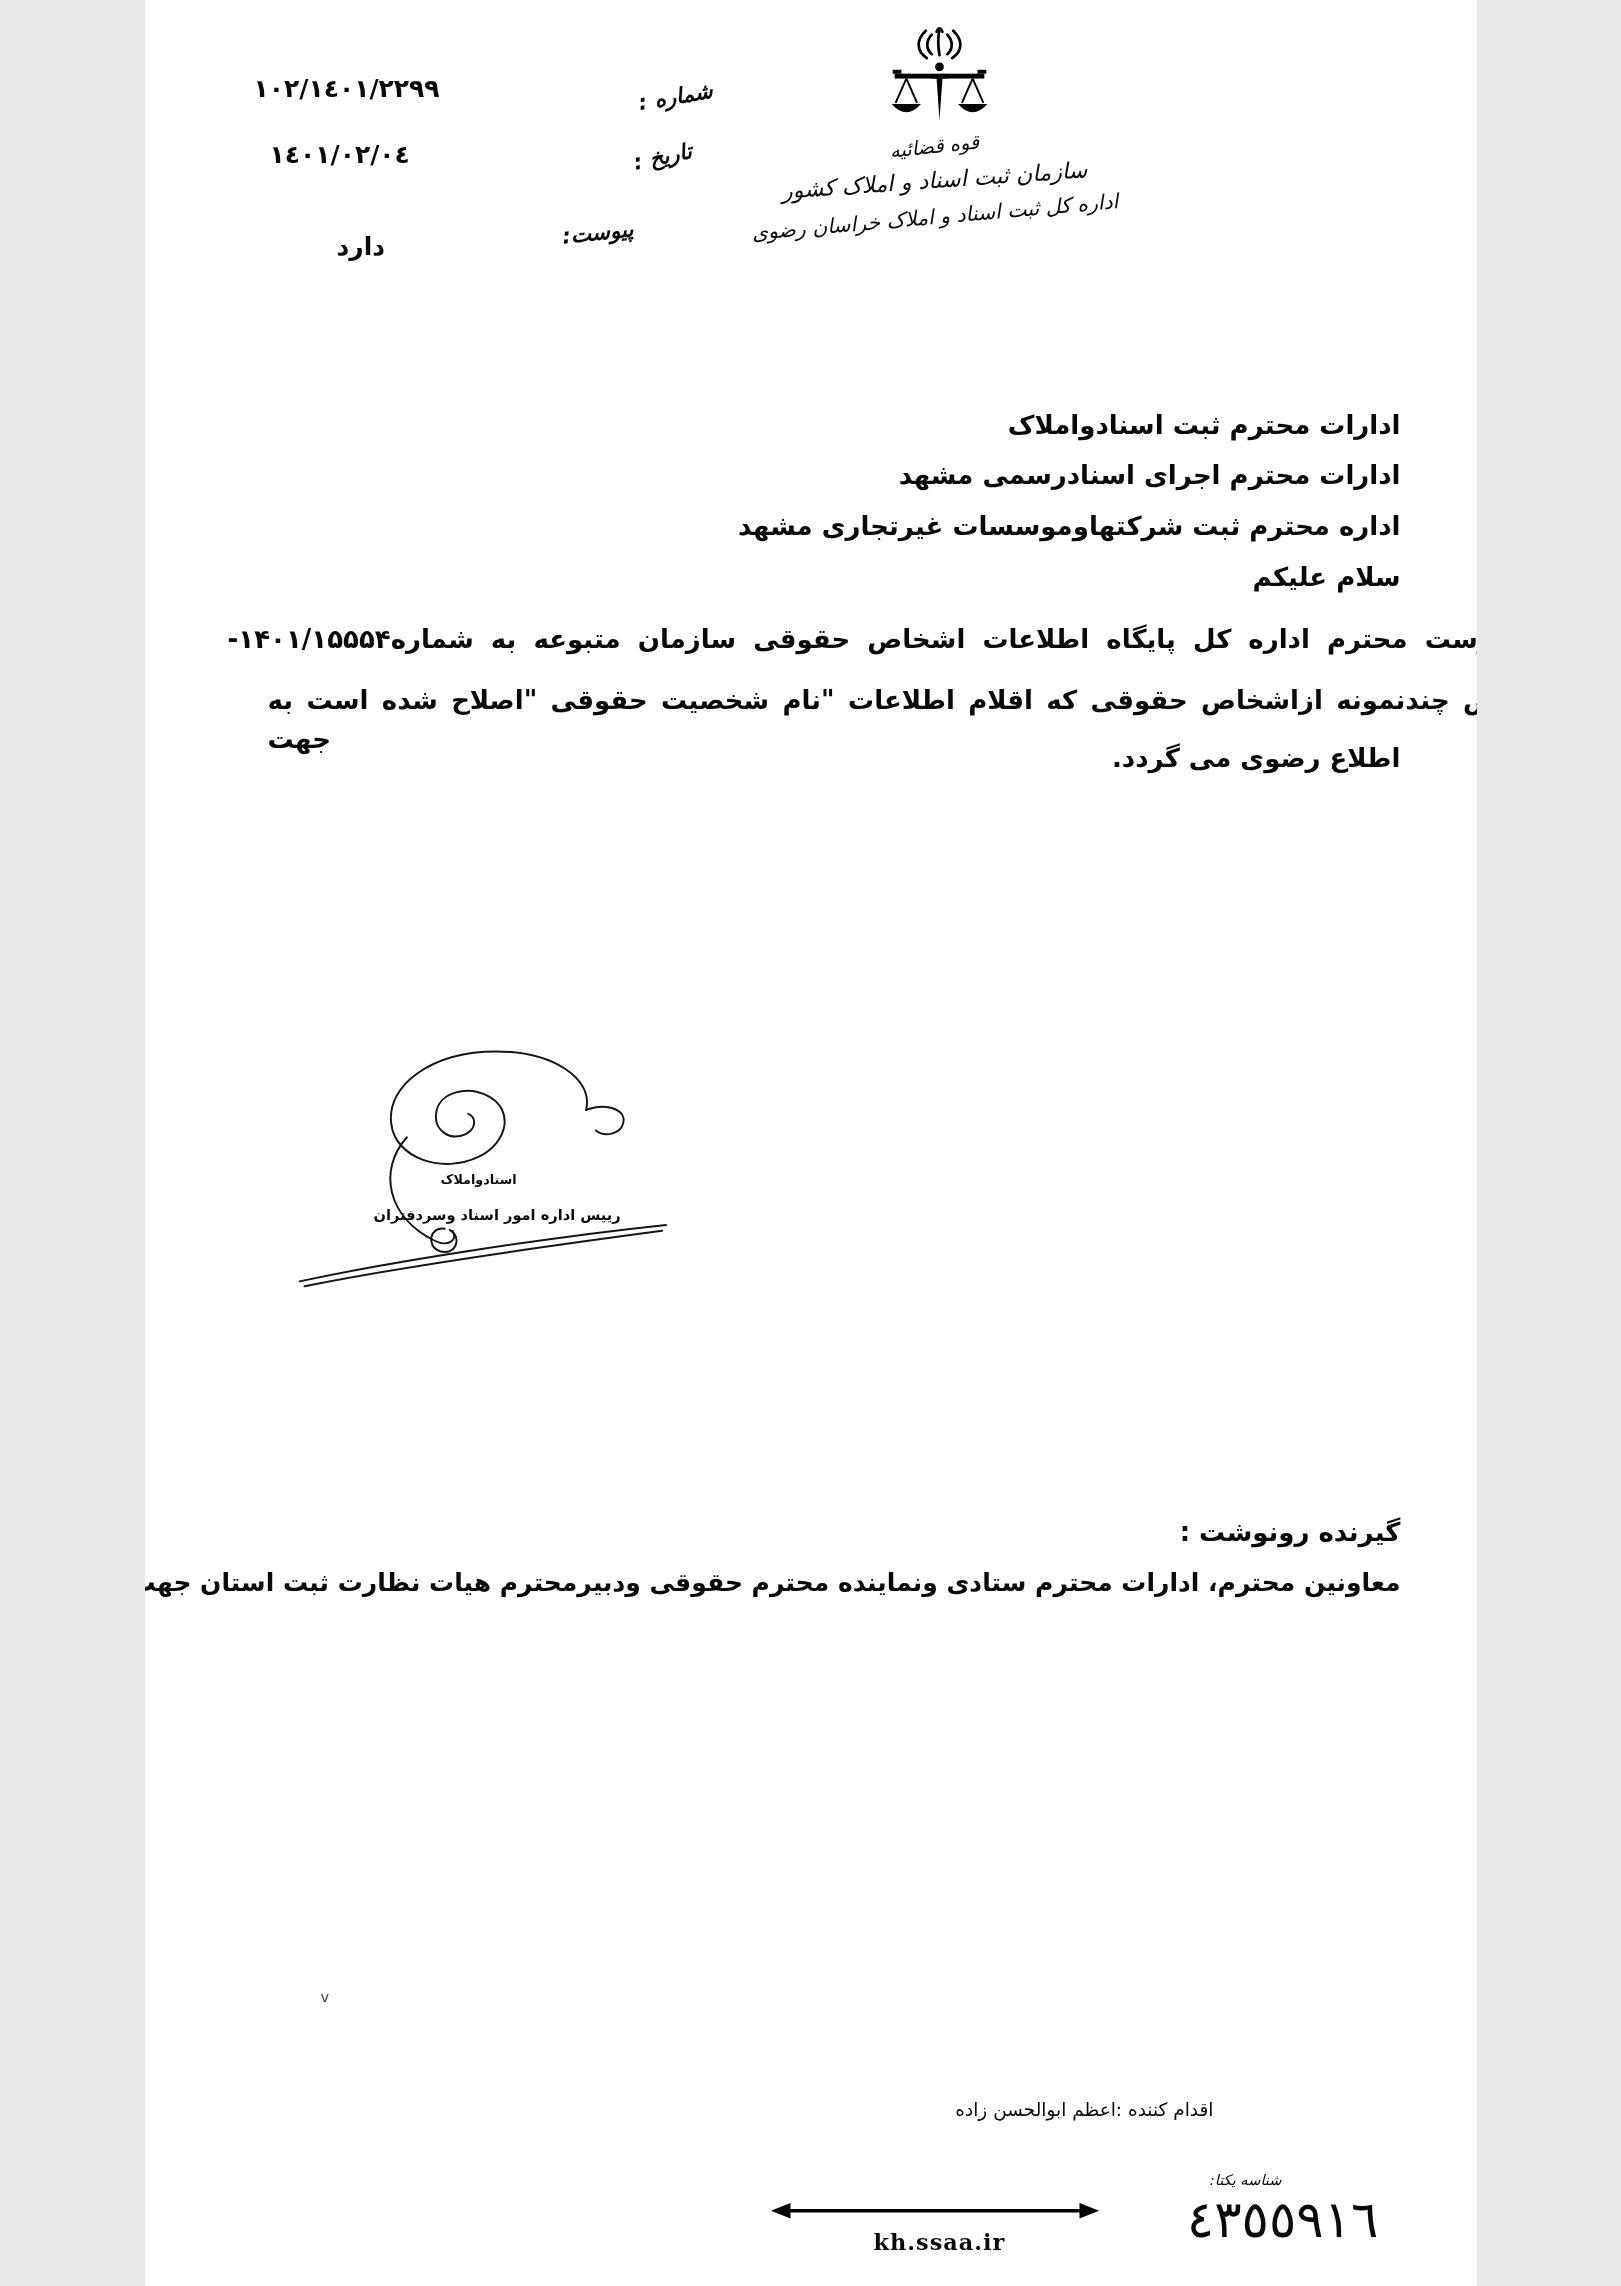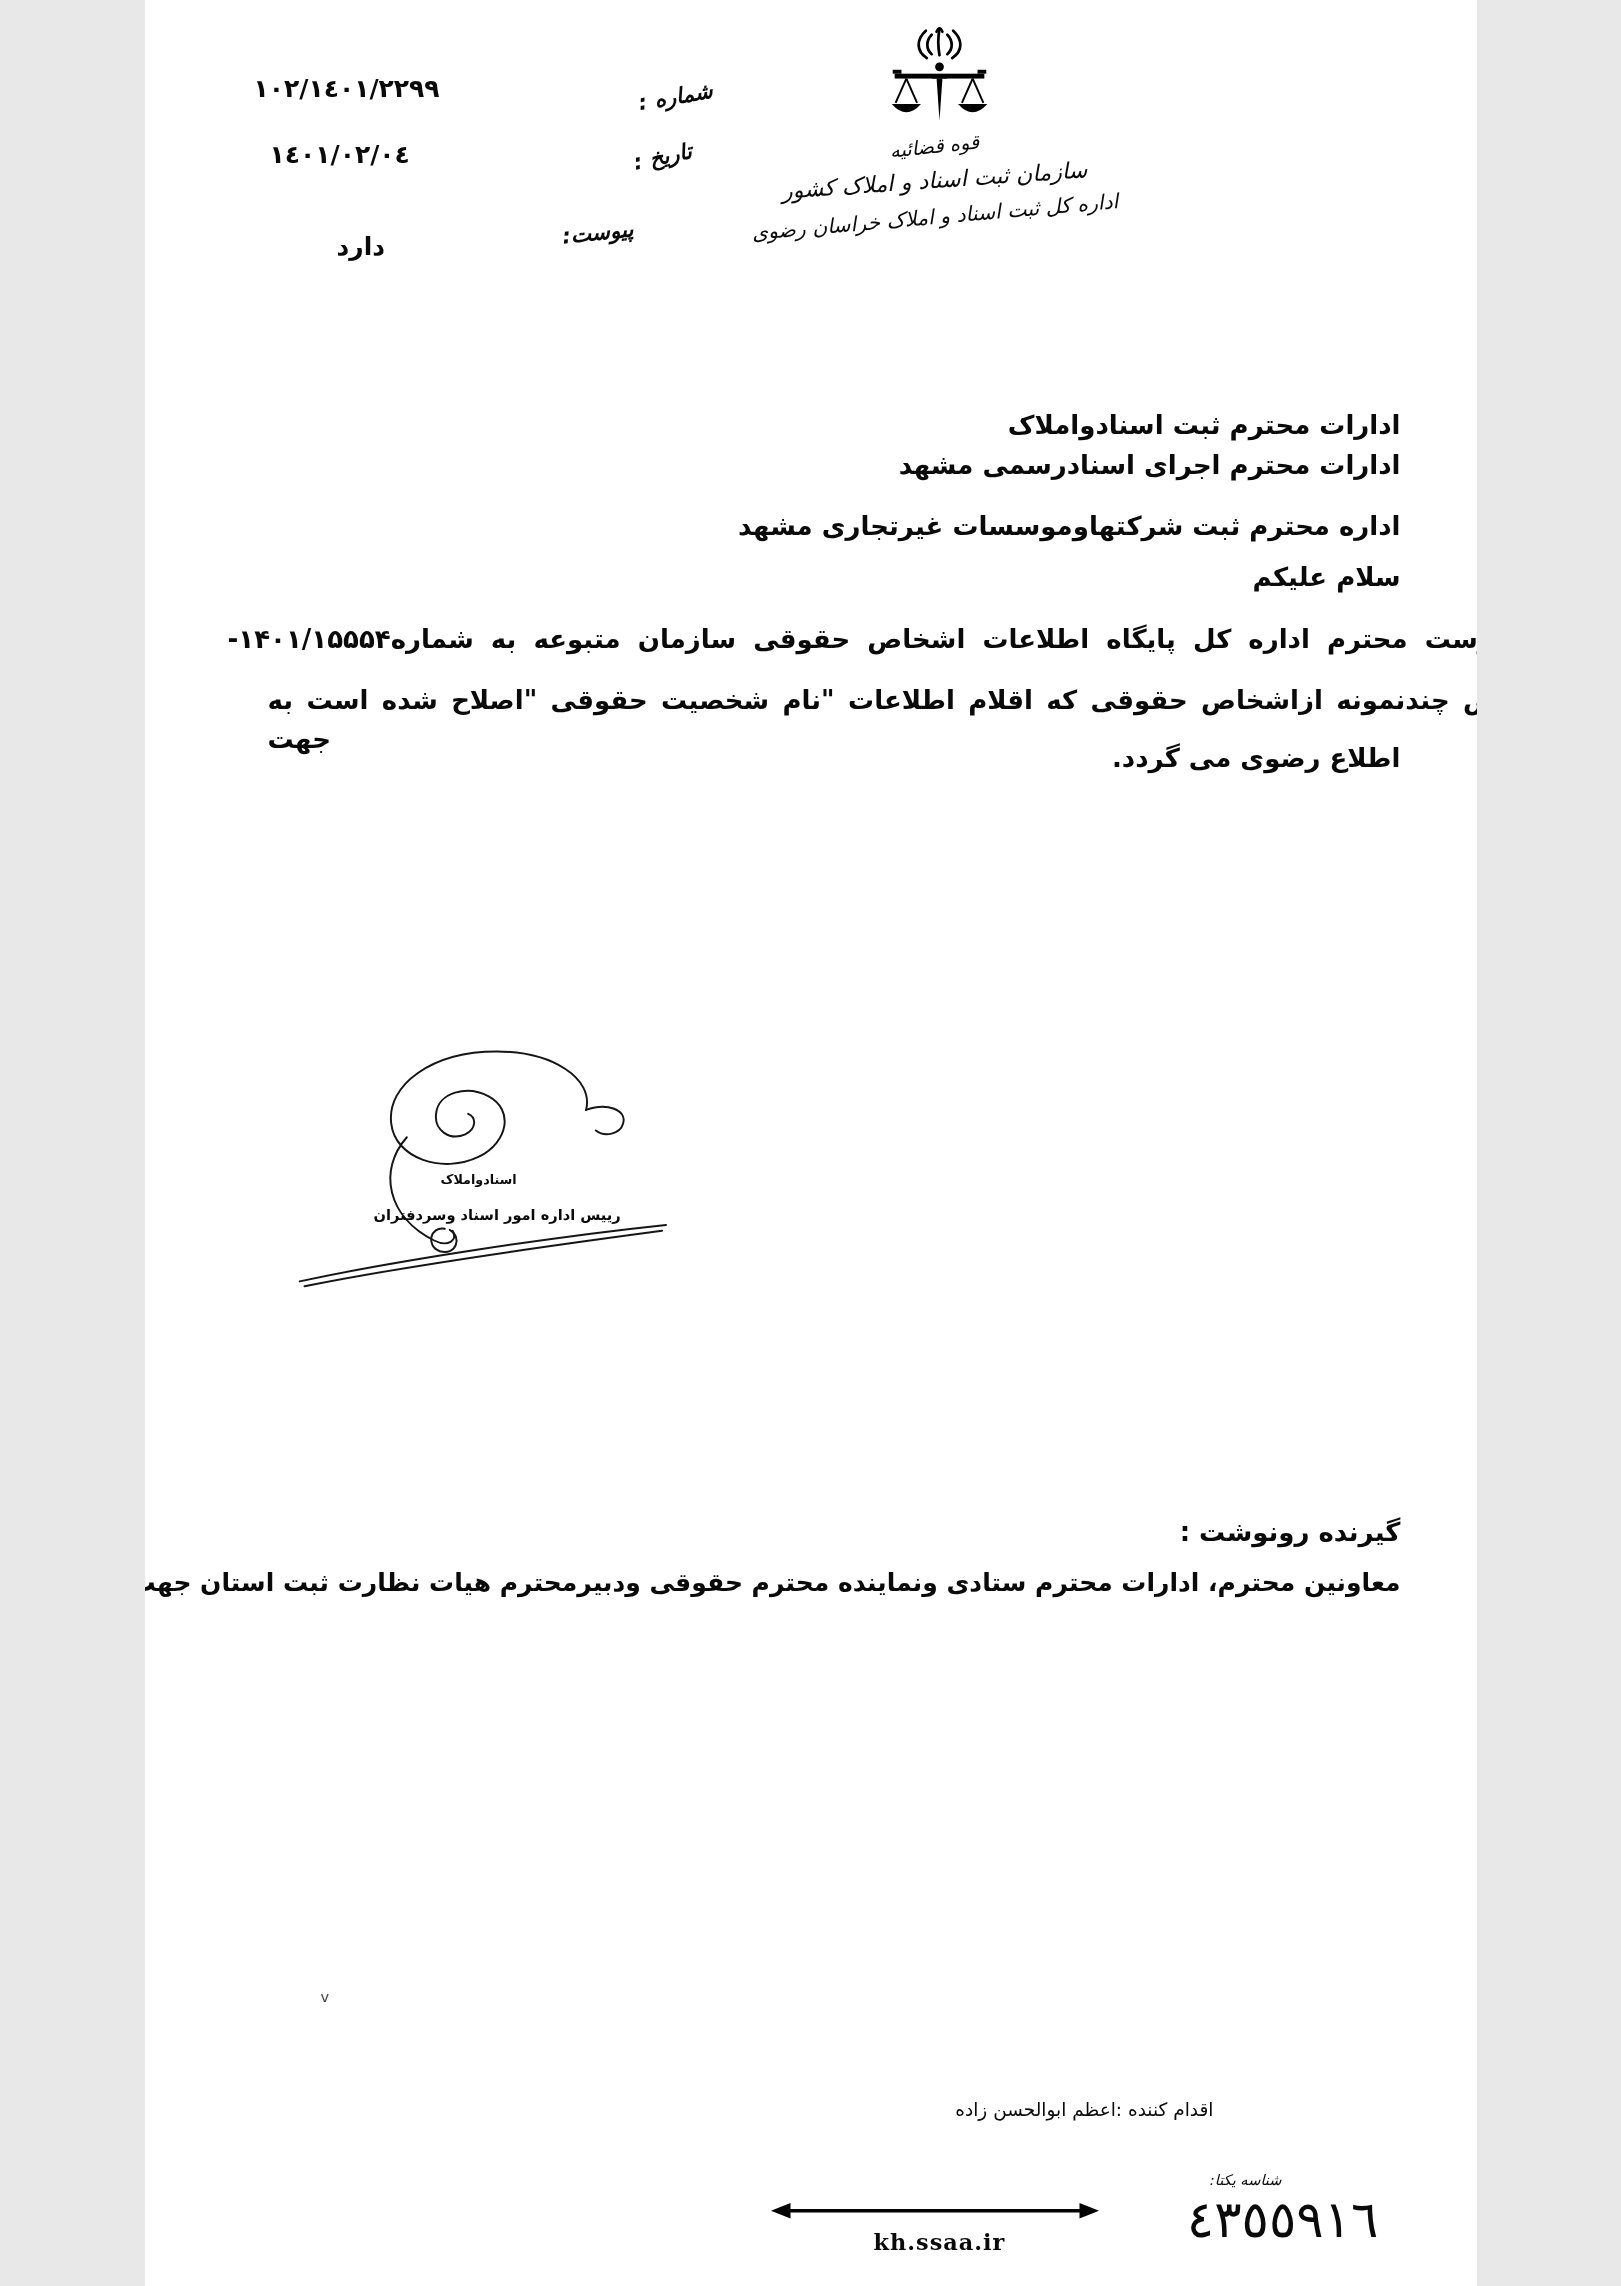--- a/index.html
+++ b/index.html
@@ -88,21 +88,21 @@
       <path d="M11,84 Q26,101 41,84 Z" fill="#000"></path>
       <path d="M79,84 Q94,101 109,84 Z" fill="#000"></path>
     </svg>
   </div>
 
   <div class="abs rtl head1" style="left:692px; top:135px; width:195px; transform:rotate(-6deg);">قوه قضائیه</div>
   <div class="abs rtl head2" style="left:614px; top:167px; width:351px; transform:rotate(-4deg);">سازمان ثبت اسناد و املاک کشور</div>
   <div class="abs rtl head3" style="left:585px; top:205px; width:410px; transform:rotate(-5deg);">اداره کل ثبت اسناد و املاک خراسان رضوی</div>
 
   <div class="abs rtl addr" style="right:76px; top:410px;">ادارات محترم ثبت اسنادواملاک</div>
-  <div class="abs rtl addr" style="right:76px; top:450px;">ادارات محترم اجرای اسنادرسمی مشهد</div>
+  <div class="abs rtl addr" style="right:76px; top:460px;">ادارات محترم اجرای اسنادرسمی مشهد</div>
   <div class="abs rtl addr" style="right:76px; top:511px;">اداره محترم ثبت شرکتهاوموسسات غیرتجاری مشهد</div>
   <div class="abs rtl addr" style="right:76px; top:562px;">سلام علیکم</div>
 
   <div class="abs rtl bodyline just" style="left:83px; top:620px; width:1463px;">
     <span class="lead">تصویرنامه</span><span class="w600">سرپرست محترم اداره کل پایگاه اطلاعات اشخاص حقوقی سازمان متبوعه  به شماره۱۴۰۱/۱۵۵۵۴-</span>
   </div>
   <div class="abs rtl bodyline just b" style="left:83px; top:681px; width:1463px;margin-left:40px;">۱۴۰۱/۱/۳۰ درخصوص چندنمونه ازاشخاص حقوقی که اقلام اطلاعات "نام شخصیت حقوقی "اصلاح شده است به پیوست جهت</div>
   <div class="abs rtl bodyline b" style="right:76px; top:739px;">اطلاع رضوی می گردد.</div>
 
   <div class="abs" style="left:98px; top:995px; width:429px; height:302px;">

